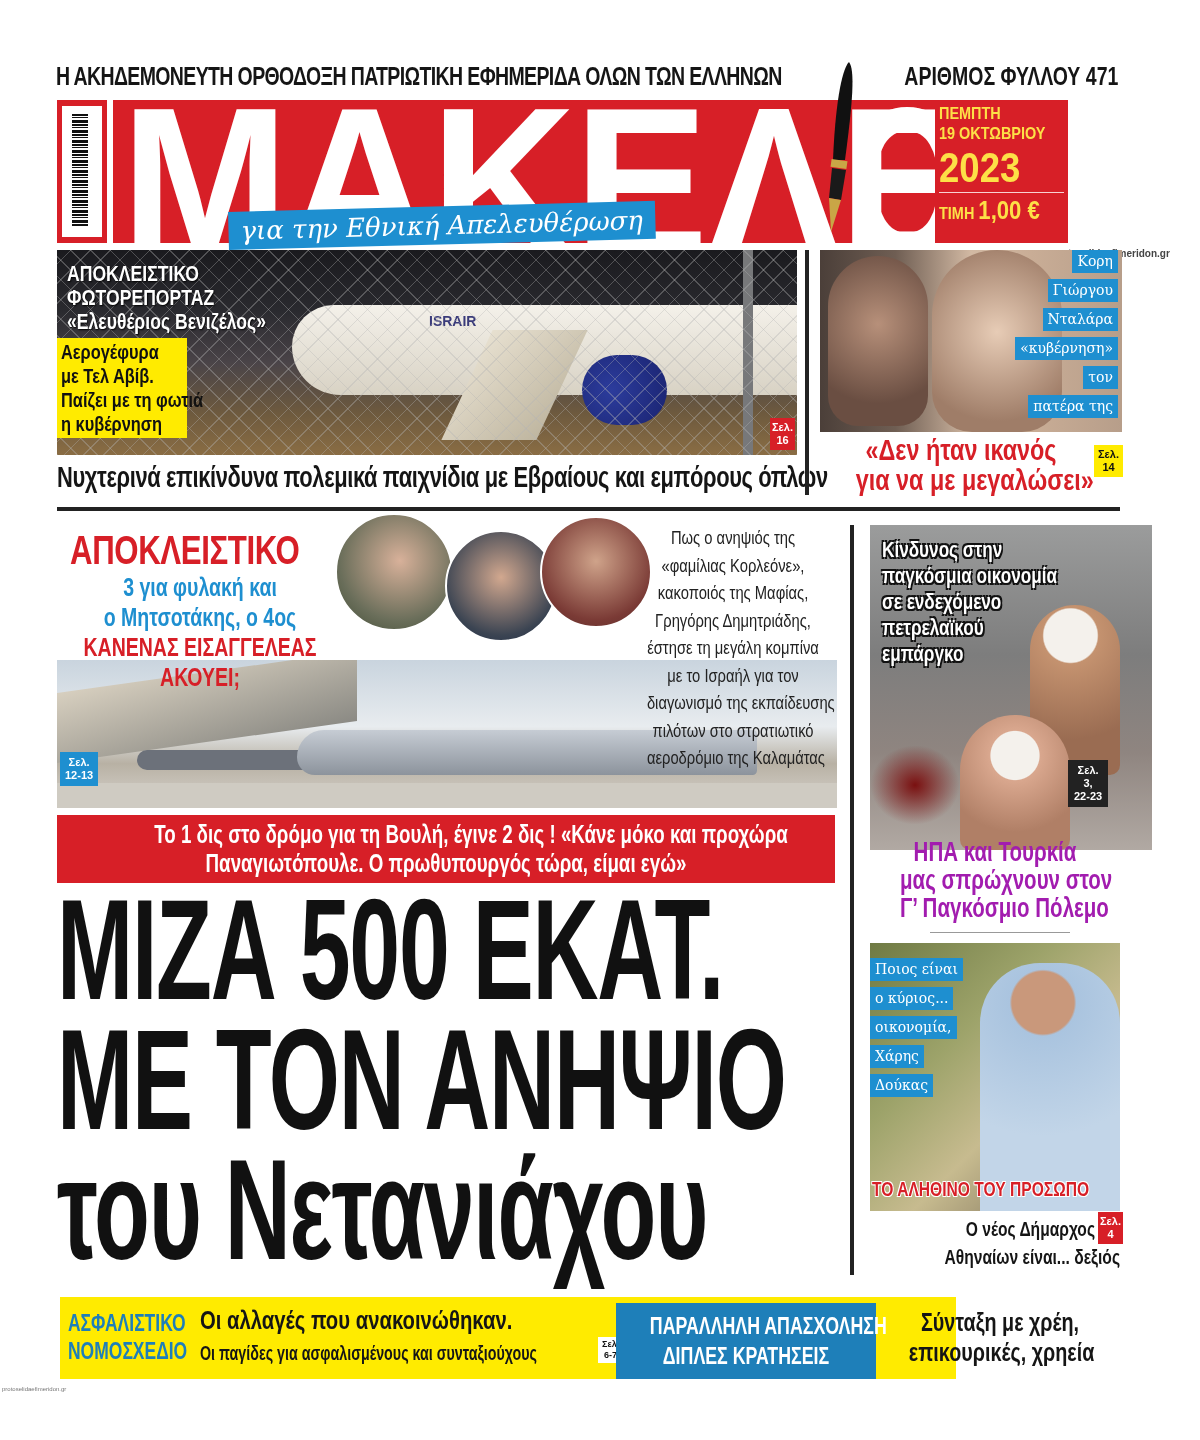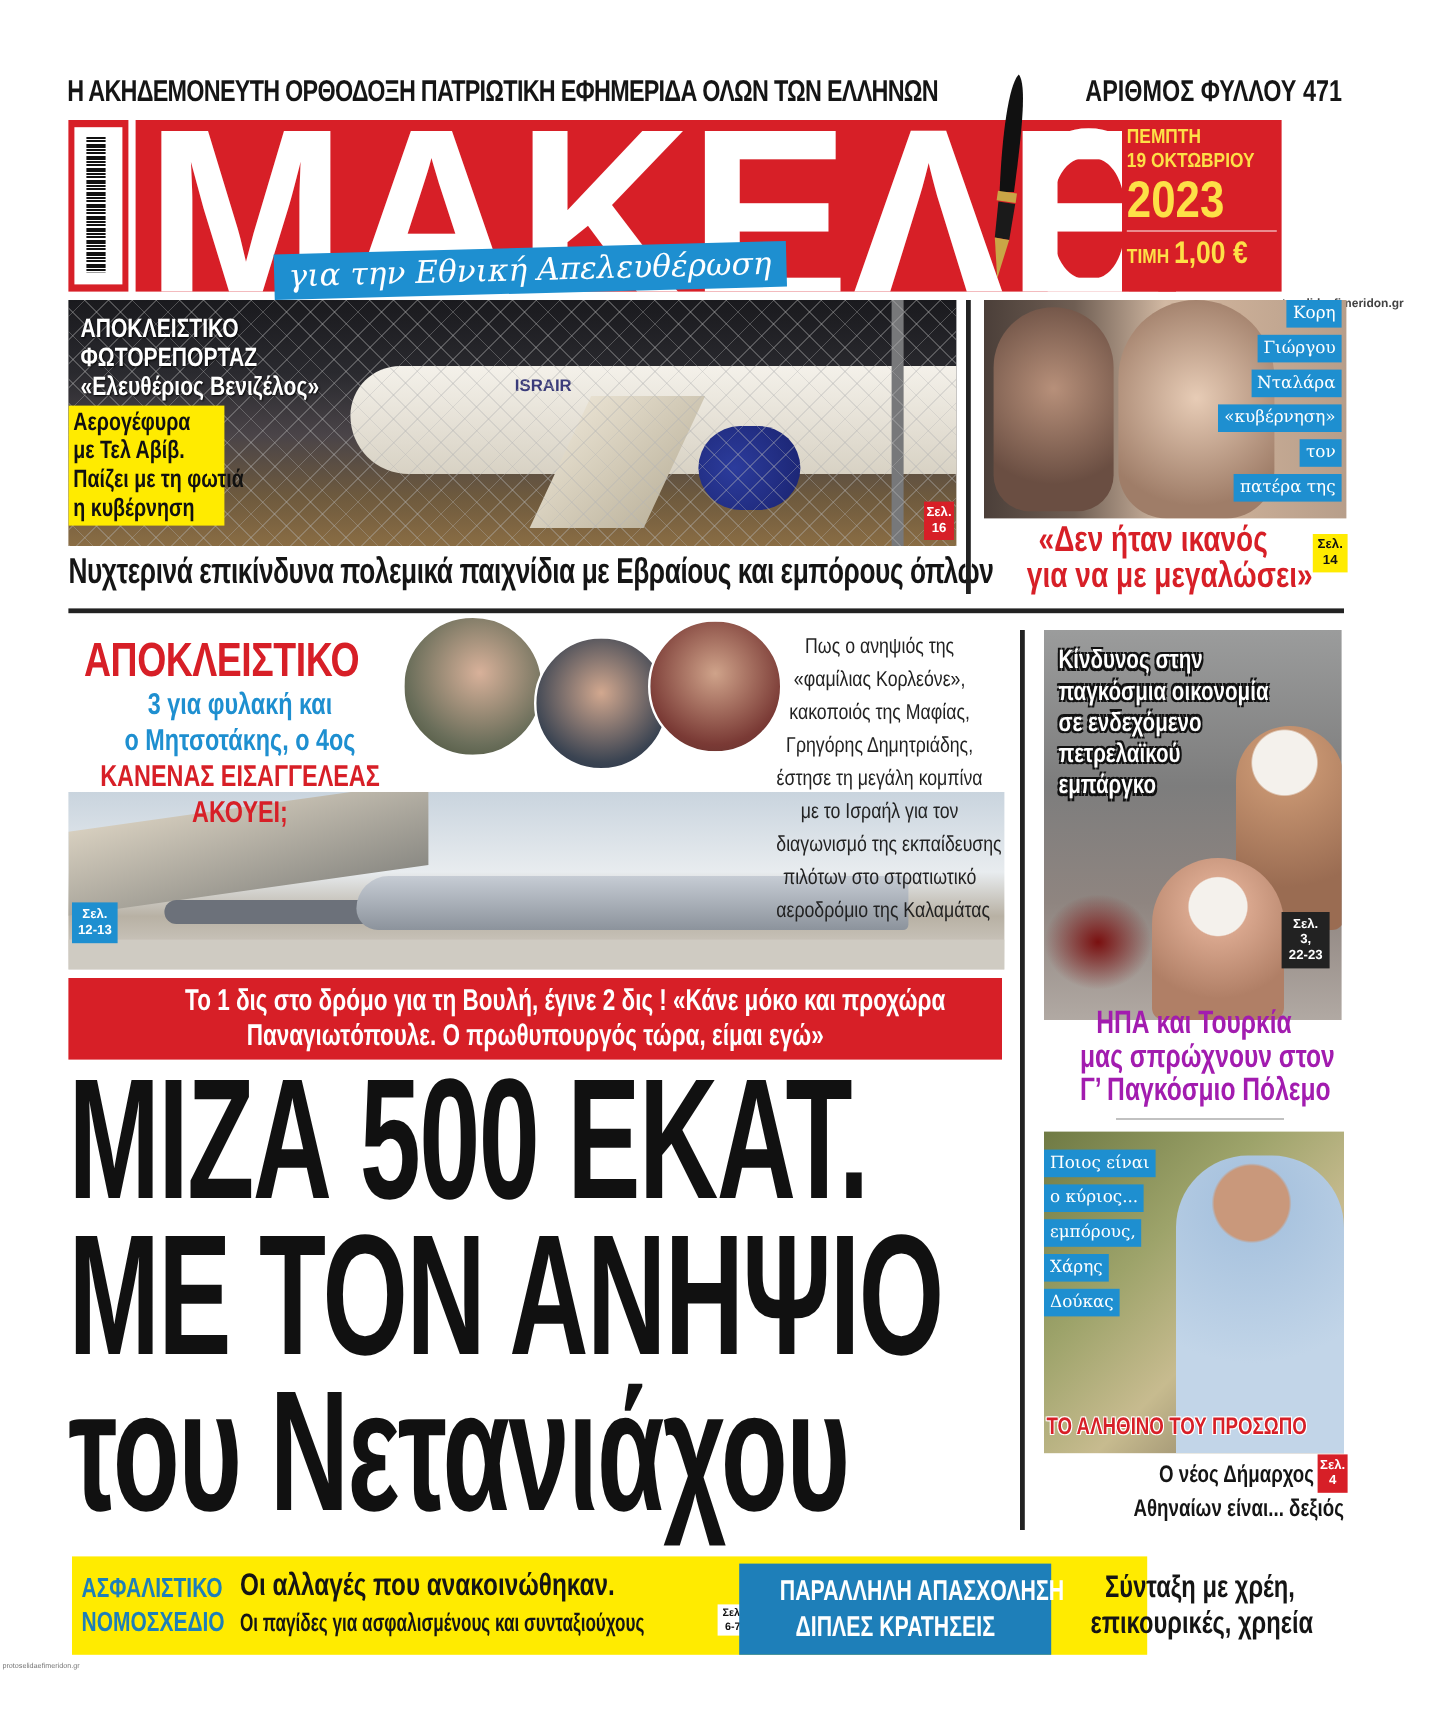--- a/index.html
+++ b/index.html
@@ -81,21 +81,21 @@
   .story-text { left: 628px; top: 525px; width: 210px; text-align: center; font-size: 18px; line-height: 27.5px; color: #222; }
   .story-text div { white-space: nowrap; transform: scaleX(0.82); transform-origin: center top; }
 
   .red-banner { left: 57px; top: 815px; width: 778px; height: 68px; background: #d71f27; color: #fff; text-align: center; padding-top: 5px; }
   .red-banner div { font-size: 25px; font-weight: bold; line-height: 29px; white-space: nowrap; transform: scaleX(0.75); transform-origin: center top; }
 
   .headline { left: 57px; top: 885px; width: 790px; }
   .headline div { font-size: 143px; font-weight: bold; color: #111; line-height: 130px; white-space: nowrap; transform: scaleX(0.64); transform-origin: left top; letter-spacing: -2px; font-family: "Liberation Sans", sans-serif; }
 
   
-  .gaza-photo { left: 870px; top: 525px; width: 248px; height: 325px; overflow: hidden; background: linear-gradient(180deg, #9b9c9c 0%, #7d7d7d 40%, #8f8580 70%, #b1a9a3 100%); }
+  .gaza-photo { left: 870px; top: 525px; width: 282px; height: 325px; overflow: hidden; background: linear-gradient(180deg, #9b9c9c 0%, #7d7d7d 40%, #8f8580 70%, #b1a9a3 100%); }
   .gaza-photo .blood { position: absolute; left: 0; top: 220px; width: 90px; height: 80px; background: radial-gradient(ellipse, #7a1010, transparent 70%); }
   .gaza-photo .kid1 { position: absolute; left: 90px; top: 190px; width: 110px; height: 135px; border-radius: 55px 55px 10px 10px; background: radial-gradient(circle at 50% 30%, #f4f1ec 0 22%, #d9a78e 23%, #b07f66 70%); }
   .gaza-photo .kid2 { position: absolute; left: 160px; top: 80px; width: 90px; height: 170px; border-radius: 45px 45px 10px 10px; background: radial-gradient(circle at 45% 18%, #f4f1ec 0 18%, #c4926f 19%, #9a6c52 70%); }
   .gaza-text { position: absolute; left: 12px; top: 12px; color: #fff; font-size: 22px; font-weight: bold; line-height: 26px; text-shadow: -2px -2px 0 #111, 2px -2px 0 #111, -2px 2px 0 #111, 2px 2px 0 #111; }
   .gaza-text div { white-space: nowrap; transform: scaleX(0.78); transform-origin: left top; }
   .page-tag-dark { position: absolute; background: #222; color: #fff; font-size: 11px; font-weight: bold; text-align: center; line-height: 13px; padding: 4px 6px; }
   .gaza-head { left: 870px; top: 838px; width: 250px; text-align: center; color: #a21caf; font-size: 27px; font-weight: bold; line-height: 28px; }
   .gaza-head div { white-space: nowrap; transform: scaleX(0.76); transform-origin: center top; }
   .gaza-sep { left: 930px; top: 932px; width: 140px; height: 1px; background: #999; }
 
@@ -276,21 +276,21 @@
   <div>μας σπρώχνουν στον</div>
   <div>Γ’ Παγκόσμιο Πόλεμο</div>
 </div>
 <div class="abs gaza-sep"></div>
 
 <div class="abs doukas-photo">
   <div class="person"></div>
   <div class="doukas-tags">
     <div class="blue-tag">Ποιος είναι</div>
     <div class="blue-tag">ο κύριος...</div>
-    <div class="blue-tag">εμπόρους,</div>
+    <div class="blue-tag">οικονομία,</div>
     <div class="blue-tag">Χάρης</div>
     <div class="blue-tag">Δούκας</div>
   </div>
   <div class="doukas-banner">ΤΟ ΑΛΗΘΙΝΟ ΤΟΥ ΠΡΟΣΩΠΟ</div>
 </div>
 <div class="page-tag-red abs" style="left:1098px; top:1212px;">
   <div>Σελ.</div>
   <div>4</div>
 </div>
 <div class="abs doukas-head" style="width:230px; left:865px;">

